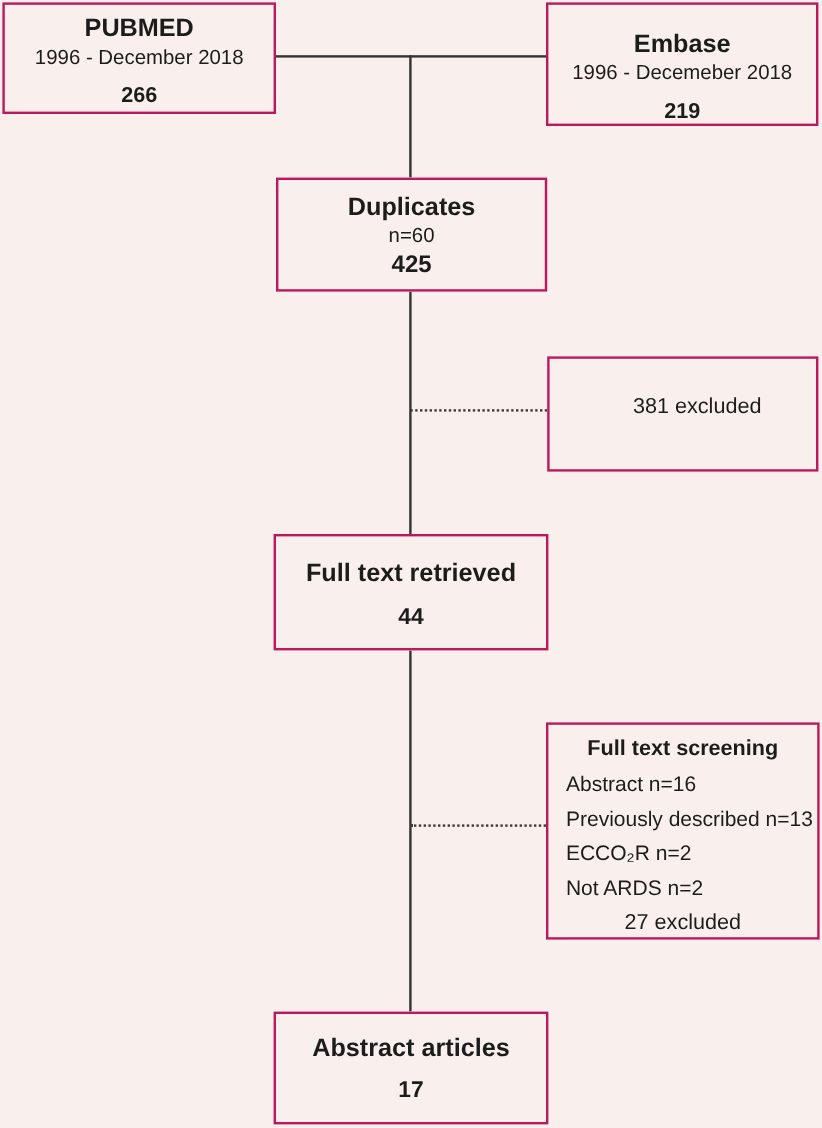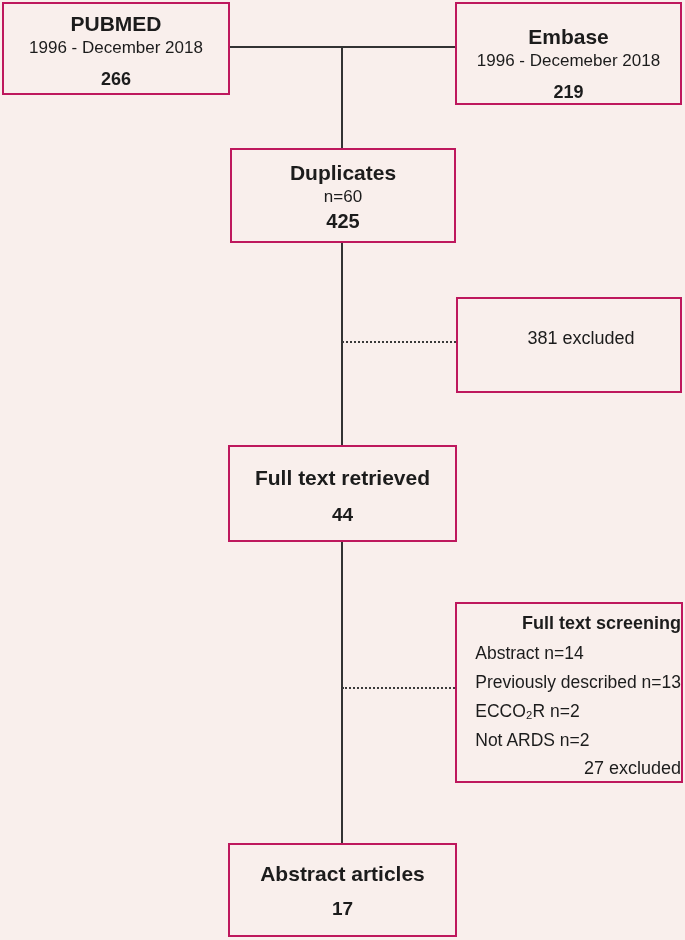--- a/index.html
+++ b/index.html
@@ -62,21 +62,21 @@
   #full-text-retrieved-box { left: 228px; top: 445px; width: 229px; height: 97px; padding-top: 17px; }
   #full-text-screening-box { left: 455px; top: 602px; width: 228px; height: 181px; padding-top: 7px; }
   #included-articles-box { left: 228px; top: 843px; width: 229px; height: 94px; padding-top: 15px; }
 
   #pubmed-box .count, #embase-box .count { margin-top: 9px; }
   #duplicates-box .count { margin-top: 2px; font-size: 20px; }
   #title-abstract-box .sub { margin-top: 15px; font-size: 18px; margin-left: 24px; }
   #full-text-retrieved-box .count { margin-top: 13px; font-size: 19px; }
   #included-articles-box .count { margin-top: 11px; font-size: 19px; }
 
-  #full-text-screening-box { align-items: flex-end; text-align: left; }
+  #full-text-screening-box { align-items: center; text-align: left; }
   #full-text-screening-box .title-sm { text-align: center; }
   .reasons { padding-left: 11px; margin-top: 4px; }
   .reasons div { font-size: 17.5px; line-height: 29px; }
   #full-text-screening-box .excluded {
     text-align: center;
     font-size: 18px;
     line-height: 27px;
   }
 </style>
 </head>
@@ -114,21 +114,21 @@
   </div>
 
   <div class="box" id="full-text-retrieved-box">
     <div class="title">Full text retrieved</div>
     <div class="count">44</div>
   </div>
 
   <div class="box" id="full-text-screening-box">
     <div class="title-sm">Full text screening</div>
     <div class="reasons">
-        <div>Abstract n=14</div>
+        <div>Abstract n=16</div>
         <div>Previously described n=13</div>
         <div>ECCO₂R n=2</div>
         <div>Not ARDS n=2</div>
       </div>
     <div class="excluded">27 excluded</div>
   </div>
 
   <div class="box" id="included-articles-box">
     <div class="title">Abstract articles</div>
     <div class="count">17</div>

